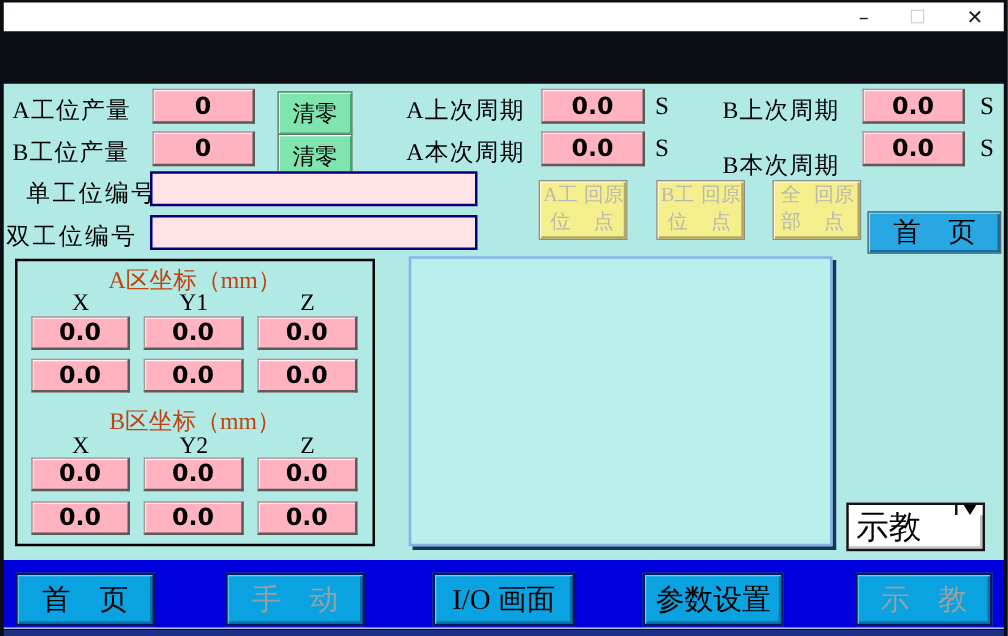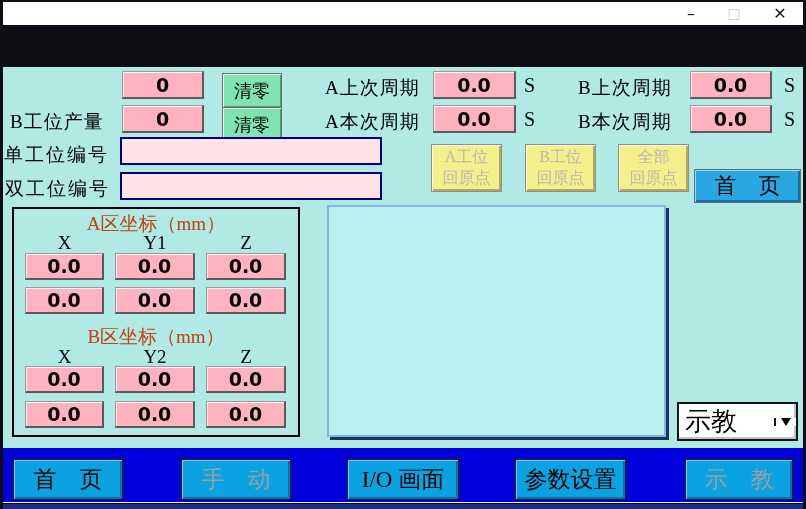--- a/index.html
+++ b/index.html
@@ -27,43 +27,43 @@
                font-family:"DejaVu Sans","Liberation Sans",sans-serif; font-weight:bold; font-size:19px; color:#000;
                border:1px solid #9a9a9a; border-right:2px solid #5a5a5a; border-bottom:2px solid #5a5a5a;
                box-shadow:inset 0 1px 0 rgba(255,255,255,.85), inset 1px 0 0 rgba(255,255,255,.6); }
   .greenbtn { position:absolute; width:60px; height:35px; background:#7fe4ae; color:#000; font-size:18px;
               display:flex; align-items:center; justify-content:center; cursor:pointer;
               border:1px solid #6e6e6e; box-shadow:inset 1px 1px 0 #eafff2, inset -1px -1px 0 #3f9f70; }
   .unit { position:absolute; font-size:20px; color:#000; }
   .pinkinput { position:absolute; width:262px; height:28px; background:#ffe3e6; border:2px solid #00007a;
                font-family:"DejaVu Sans",sans-serif; font-size:17px; padding:0 5px; outline:none; }
   .yellowbtn { position:absolute; width:71px; height:48px; background:#f4ee8c; color:#b9b9ad; font-size:16px;
-               line-height:1.3; text-align:center; display:flex; flex-direction:column; align-items:center; justify-content:center;
+               line-height:1.3; text-align:center; display:flex; flex-direction:row; align-items:center; justify-content:center;
                border:1px solid #8d8d8d; box-shadow:inset 1px 1px 0 #fffbd6, inset -2px -2px 0 #b3aa5e; cursor:pointer; }
   .cyanbtn { position:absolute; left:691px; top:102px; width:107px; height:34px; background:#29a7e2; color:#000;
              font-size:22px; display:flex; align-items:center; justify-content:center; white-space:nowrap; cursor:pointer;
              border:1px solid #6a6a6a; box-shadow:inset 1px 1px 0 #9adcf8, inset -2px -2px 0 #0f6fa4; }
 
   
   .coordpanel { position:absolute; left:9px; top:140px; width:288px; height:230px; border:2px solid #000; }
   .cp-title { position:absolute; left:0; width:100%; text-align:center; font-size:19px; color:#c2410c; white-space:nowrap; }
   .cp-cols { position:absolute; left:0; width:100%; display:flex; padding-left:11px; gap:11px; }
   .cp-cols span { display:inline-block; text-align:center; font-size:19px; color:#000; }
   .cp-cols span:nth-child(1){ width:79px; } .cp-cols span:nth-child(2){ width:80px; } .cp-cols span:nth-child(3){ width:80px; }
   .cp-row { position:absolute; left:0; width:100%; display:flex; padding-left:11px; gap:11px; }
   .cp-row .pinkfield { position:relative; height:27px; }
   .cp-row .pinkfield:nth-child(1){ width:79px; } .cp-row .pinkfield:nth-child(2){ width:80px; } .cp-row .pinkfield:nth-child(3){ width:80px; }
 
   
   .msgpanel { position:absolute; left:324px; top:138px; width:339px; height:232px; background:#b9efed;
               border:2px solid #82b4e8; box-shadow:3px 3px 0 #15355c; }
 
   
-  .combo { position:absolute; left:674px; top:335px; width:121px; height:39px; background:#fff; border:2px solid #141414;
-           display:flex; align-items:center; cursor:pointer; box-shadow:inset -2px -2px 0 #c2c2c2; }
+  .combo { position:absolute; left:674px; top:335px; width:111px; height:39px; background:#fff; border:2px solid #141414;
+           display:flex; align-items:flex-start; cursor:pointer; box-shadow:inset -2px -2px 0 #c2c2c2; }
   .combo-text { flex:1; font-size:26px; color:#000; padding-left:6px; display:flex; align-items:center; white-space:nowrap; }
   .combo-btn { width:22px; border-left:2px solid #141414; display:flex; align-items:center; justify-content:center; background:#fdfdfd; }
   .arrow-down { width:0; height:0; border-left:5px solid transparent; border-right:5px solid transparent; border-top:8px solid #000; }
 
   
   .navbar { position:absolute; left:3px; top:448px; width:800px; height:55px; background:#0000dc; border-bottom:1px solid #e6eef6; }
   .navbtn { position:absolute; top:10px; height:43px; background:#0ba2e2; color:#000; font-size:23px;
             display:flex; align-items:center; justify-content:center; white-space:nowrap; cursor:pointer;
             border:2px solid #12125e; box-shadow:inset 1px 1px 0 #6fcdf4, inset -2px -2px 0 #0872a8; }
   .navbtn.disabled { color:#95a2a0; cursor:default; }
@@ -76,40 +76,41 @@
 
   <div class="titlebar">
     <div class="winbtn" style="left:675px; font-size:16px;">–</div>
     <div class="winbtn" style="left:718px; font-size:14px; color:#c9c9c9;">□</div>
     <div class="winbtn" style="left:764px; font-size:16px;">✕</div>
   </div>
 
 
   <div class="content">
 
+    <div class="lbl" style="left:7px; top:8px;">A工位产量</div>
     <div class="pinkfield" style="left:119px; top:4px; width:82px;">0</div>
     <div class="greenbtn" style="left:219px; top:6px;">清零</div>
     <div class="lbl" style="left:322px; top:8px;">A上次周期</div>
     <div class="pinkfield" style="left:430px; top:4px; width:83px;">0.0</div>
     <div class="unit" style="left:521px; top:7px;">S</div>
     <div class="lbl" style="left:575px; top:8px;">B上次周期</div>
     <div class="pinkfield" style="left:687px; top:4px; width:82px;">0.0</div>
     <div class="unit" style="left:781px; top:7px;">S</div>
 
     <div class="lbl" style="left:7px; top:42px;">B工位产量</div>
     <div class="pinkfield" style="left:119px; top:38px; width:82px;">0</div>
     <div class="greenbtn" style="left:219px; top:40px;">清零</div>
     <div class="lbl" style="left:322px; top:42px;">A本次周期</div>
     <div class="pinkfield" style="left:430px; top:38px; width:83px;">0.0</div>
     <div class="unit" style="left:521px; top:41px;">S</div>
-    <div class="lbl" style="left:575px; top:42px;">B本次周期</div>
+    <div class="lbl" style="left:575px; top:52px;">B本次周期</div>
     <div class="pinkfield" style="left:687px; top:38px; width:82px;">0.0</div>
     <div class="unit" style="left:781px; top:41px;">S</div>
 
-    <div class="lbl" style="left:1px; top:75px; letter-spacing:2px;">单工位编号</div>
+    <div class="lbl" style="left:18px; top:75px; letter-spacing:2px;">单工位编号</div>
     <input class="pinkinput" style="left: 117px; top: 70px;" value="">
     <div class="lbl" style="left:2px; top:109px; letter-spacing:2px;">双工位编号</div>
     <input class="pinkinput" style="left: 117px; top: 105px;" value="">
 
     <div class="yellowbtn" style="left:428px; top:77px;">
       <span>A工位</span>
       <span>回原点</span>
     </div>
     <div class="yellowbtn" style="left:522px; top:77px;">
       <span>B工位</span>

